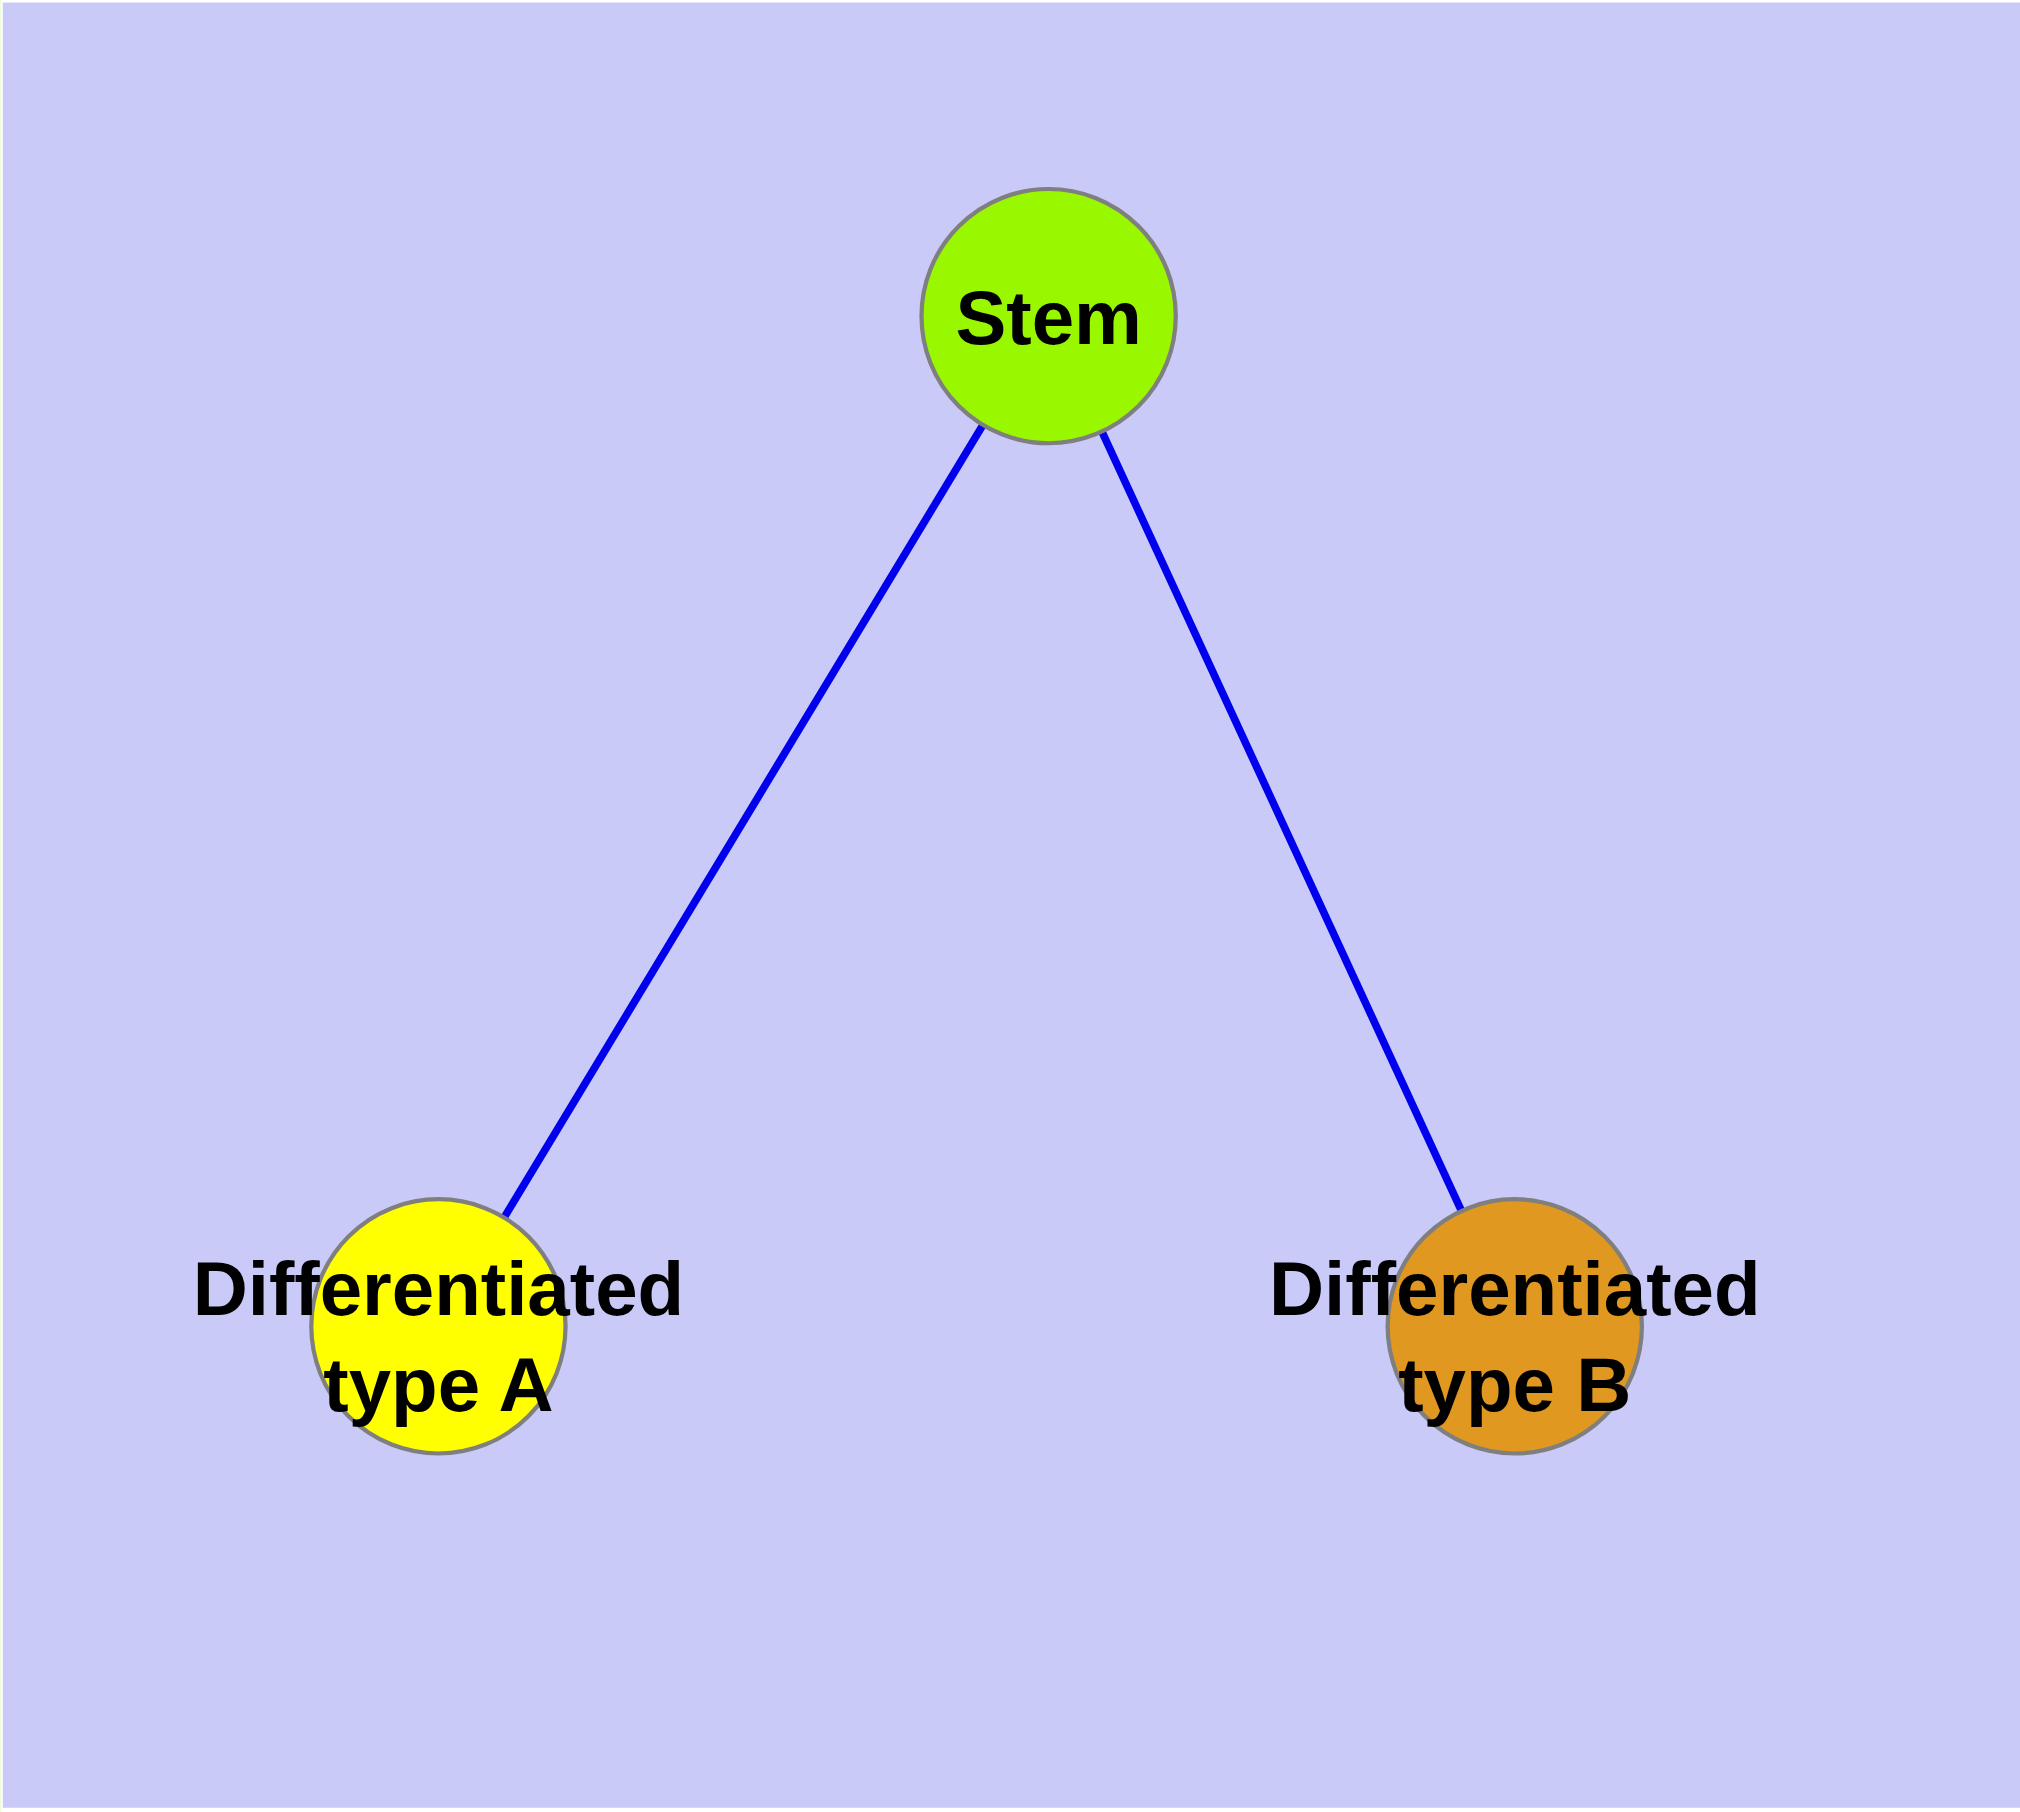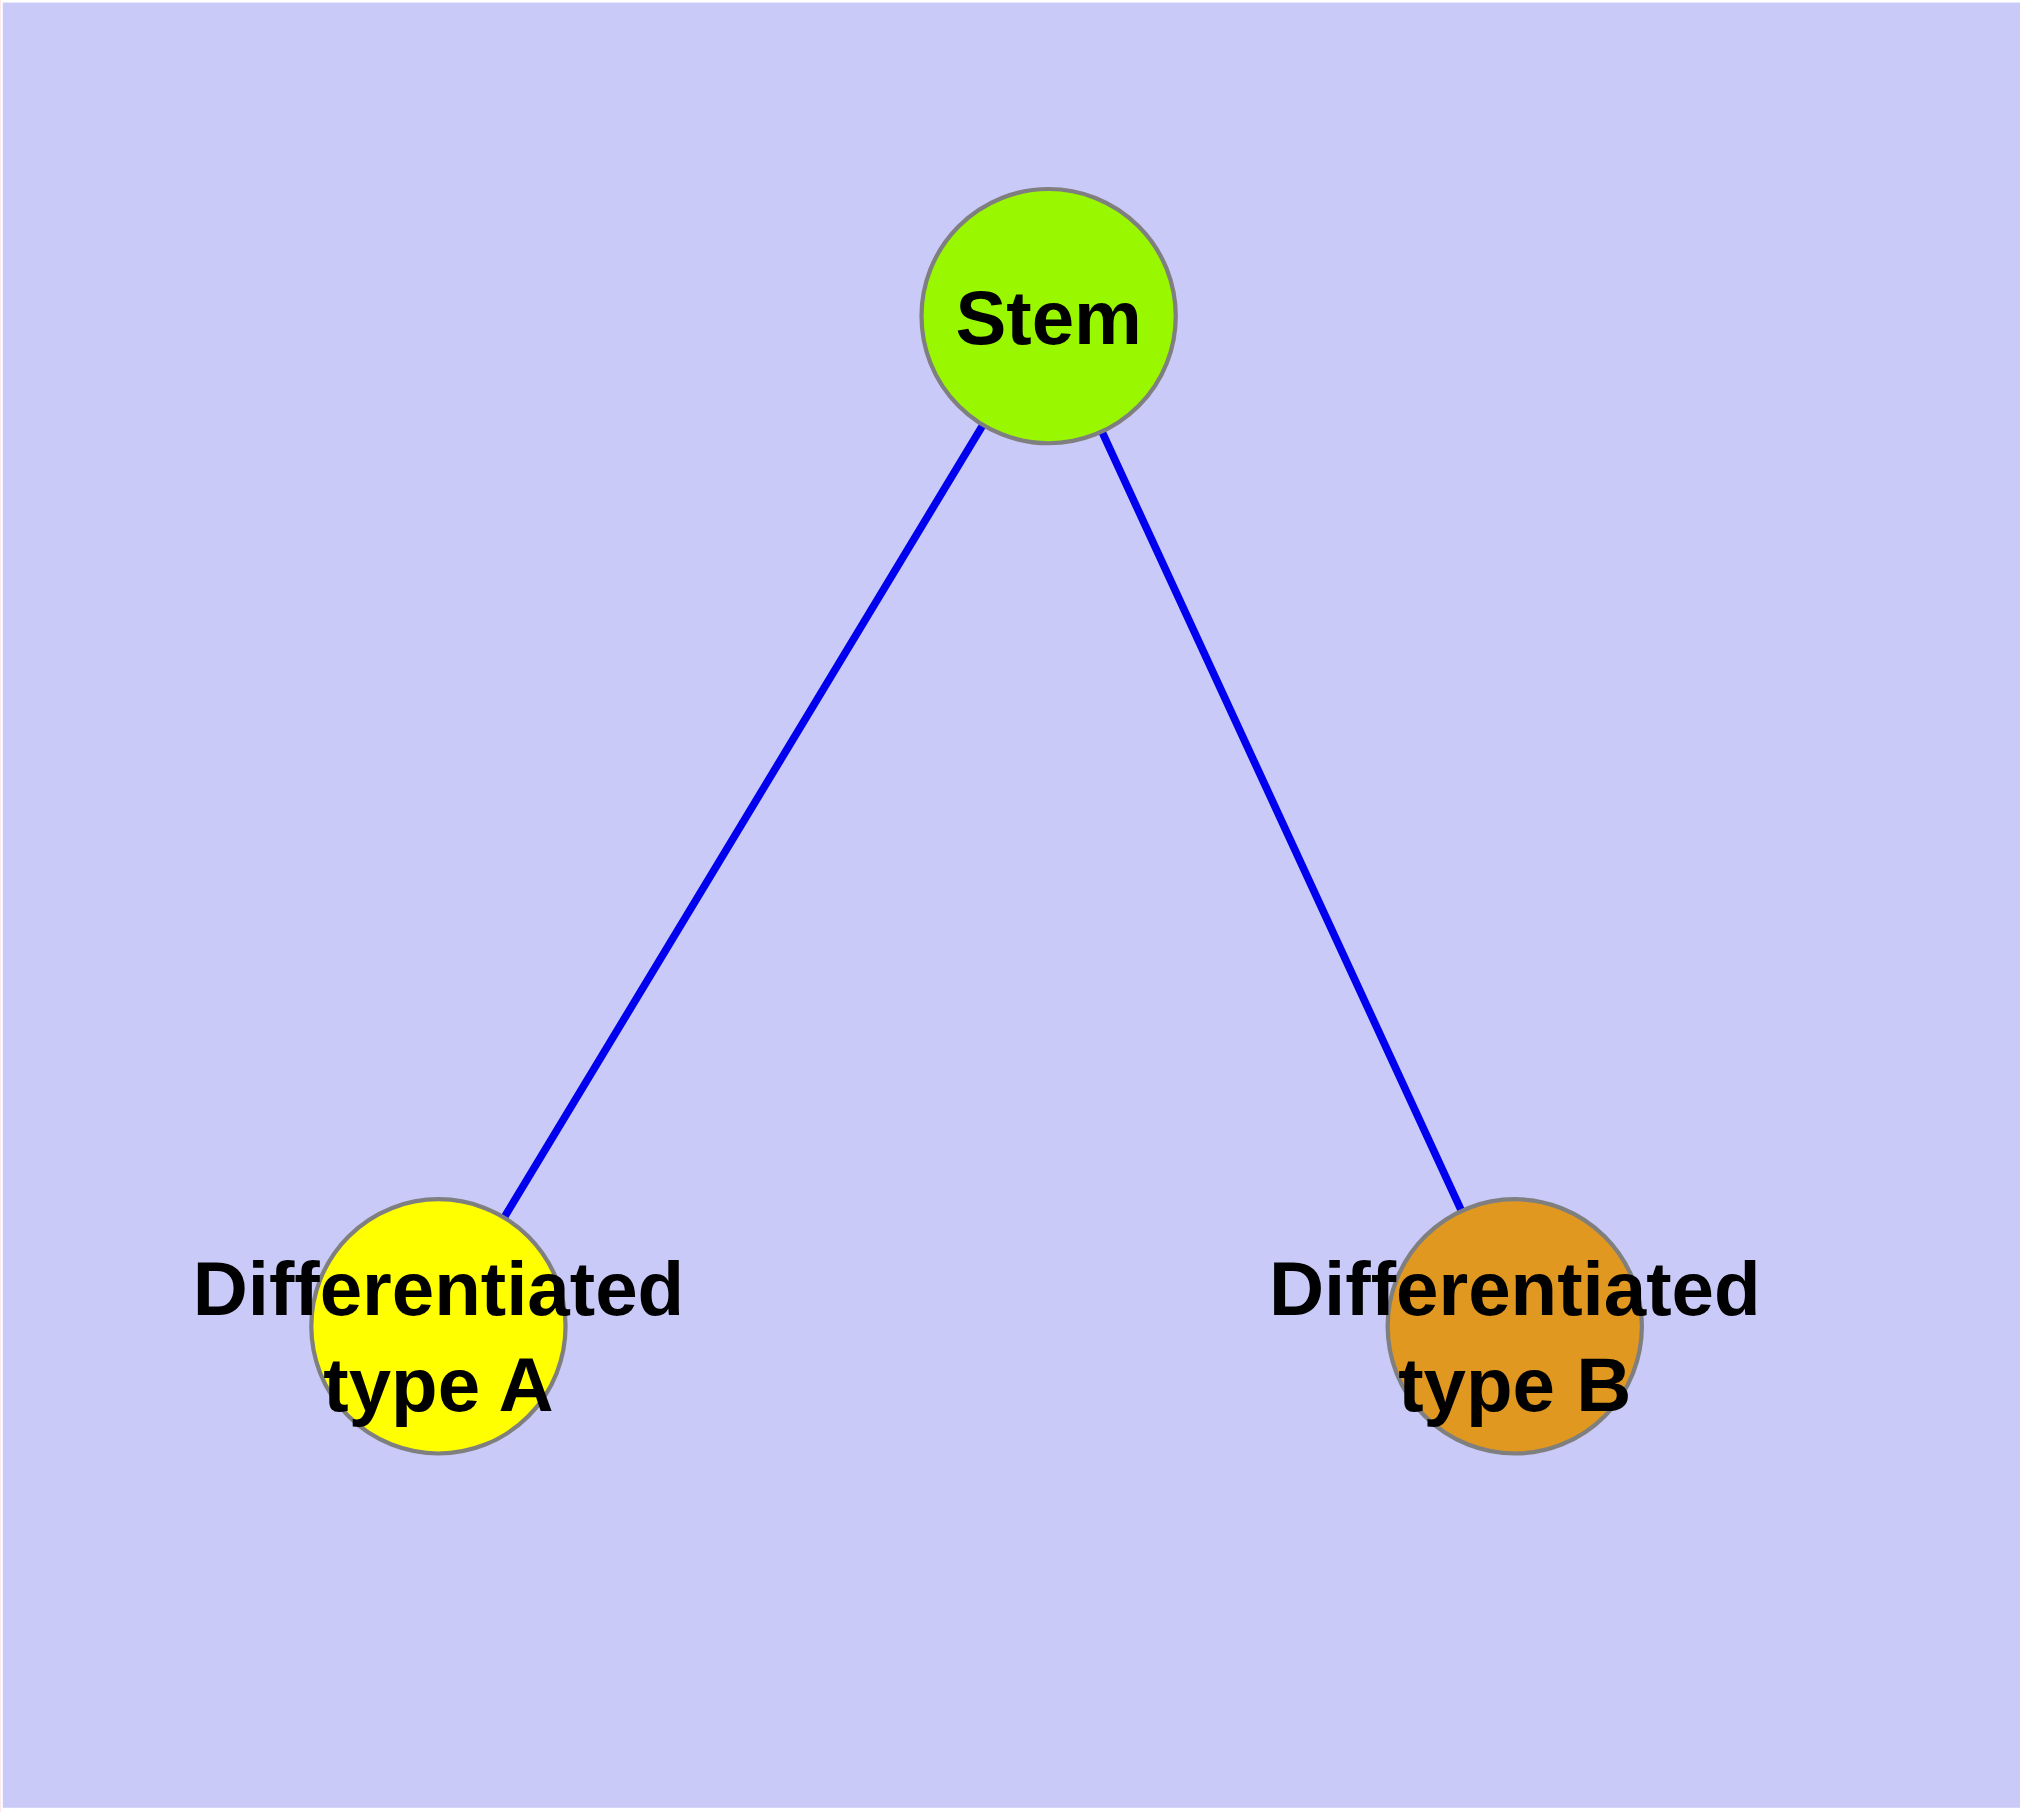--- a/index.html
+++ b/index.html
@@ -5,21 +5,21 @@
   html, body {
     margin: 0;
     padding: 0;
     background: #FFFFFF;
     overflow: hidden;
   }
   .canvas {
     position: relative;
     width: 1682px;
     height: 1812px;
-    background: #fca5a5;
+    background: #bef264;
   }
   svg { display: block; }
   .figure-frame { fill: #FFFFFF; }
   .plot-background { fill: #CACAF8; }
   .edge {
     stroke: #0000EE;
     stroke-width: 9;
     stroke-linecap: round;
   }
   .node-circle {

